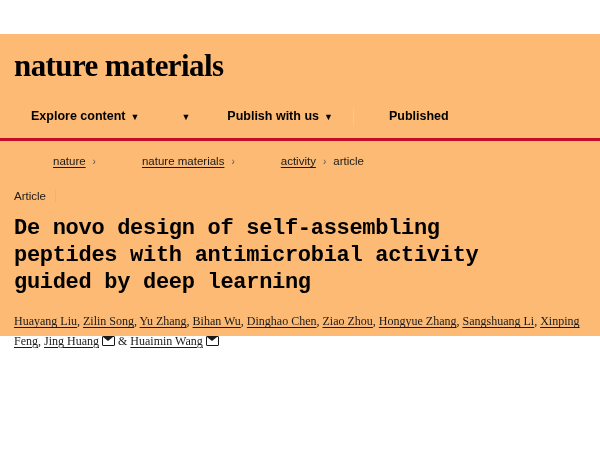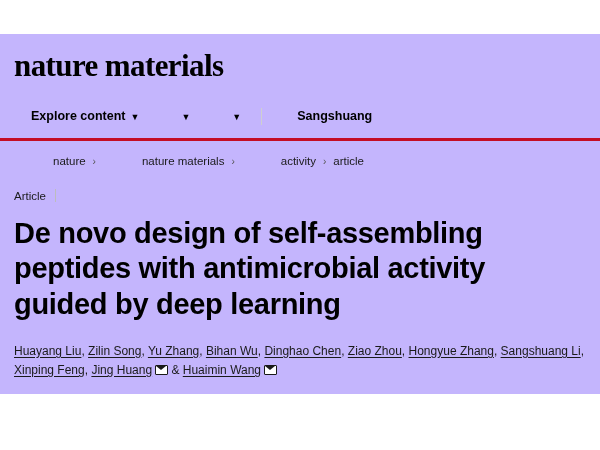--- a/index.html
+++ b/index.html
@@ -9,22 +9,22 @@
   body {
     width: 600px;
     height: 450px;
     background: #ffffff;
     font-family: "Liberation Sans", sans-serif;
     overflow: hidden;
   }
   .page {
     position: relative;
     width: 600px;
-    height: 394px;
-    background: #c4b5fd;
+    height: 336px;
+    background: #fdba74;
     box-sizing: border-box;
   }
   .top-gutter {
     height: 34px;
     background: #ffffff;
   }
 
   
   .masthead {
     padding: 0 14px;
@@ -85,20 +85,21 @@
   .breadcrumb {
     padding: 14px 14px 0 14px;
     font-size: 11.5px;
     color: #222222;
     display: flex;
     align-items: center;
     flex-wrap: nowrap;
   }
   .breadcrumb a {
     color: #1a1a1a;
+    text-decoration: underline;
     text-underline-offset: 2px;
     cursor: pointer;
     padding-left: 39px;
   }
   .breadcrumb .crumb-sep {
     margin: 0 7px;
     color: #555555;
     font-size: 10px;
   }
   .breadcrumb .current {
@@ -120,36 +121,37 @@
     display: inline-block;
     width: 1px;
     height: 13px;
     background: #bdbdbd;
     margin: 0 9px;
   }
 
   
   .title {
     margin-top: 14px;
-    font-family: Liberation Sans, sans-serif;
+    font-family: Liberation Mono, monospace;
     font-weight: 700;
-    font-size: 29px;
+    font-size: 22px;
     line-height: 1.22;
     color: #000000;
     letter-spacing: -0.3px;
     max-width: 540px;
   }
 
   
   .authors {
     margin-top: 16px;
     font-size: 12px;
     line-height: 1.62;
     color: #1a1a1a;
     max-width: 580px;
+    font-family: Liberation Serif, serif;
   }
   .authors a {
     color: #1a1a1a;
     text-decoration: underline;
     text-underline-offset: 2px;
     cursor: pointer;
   }
   .envelope {
     display: inline-block;
     width: 11px;
@@ -190,25 +192,26 @@
   <div>
     <div class="navbar">
       <div class="nav-item">
         <span>Explore content</span>
         <span class="caret">▼</span>
       </div>
       <div class="nav-item">
         <span class="caret">▼</span>
       </div>
       <div class="nav-item">
+        <span>Publish with us</span>
         <span class="caret">▼</span>
       </div>
       <div class="nav-sep"></div>
       <div class="nav-item">
-        <span>Sangshuang</span>
+        <span>Published</span>
       </div>
     </div>
     <div class="nav-rule"></div>
   </div>
 
   <div class="breadcrumb">
     <a>nature</a>
     <span class="crumb-sep">›</span>
     <a>nature materials</a>
     <span class="crumb-sep">›</span>

